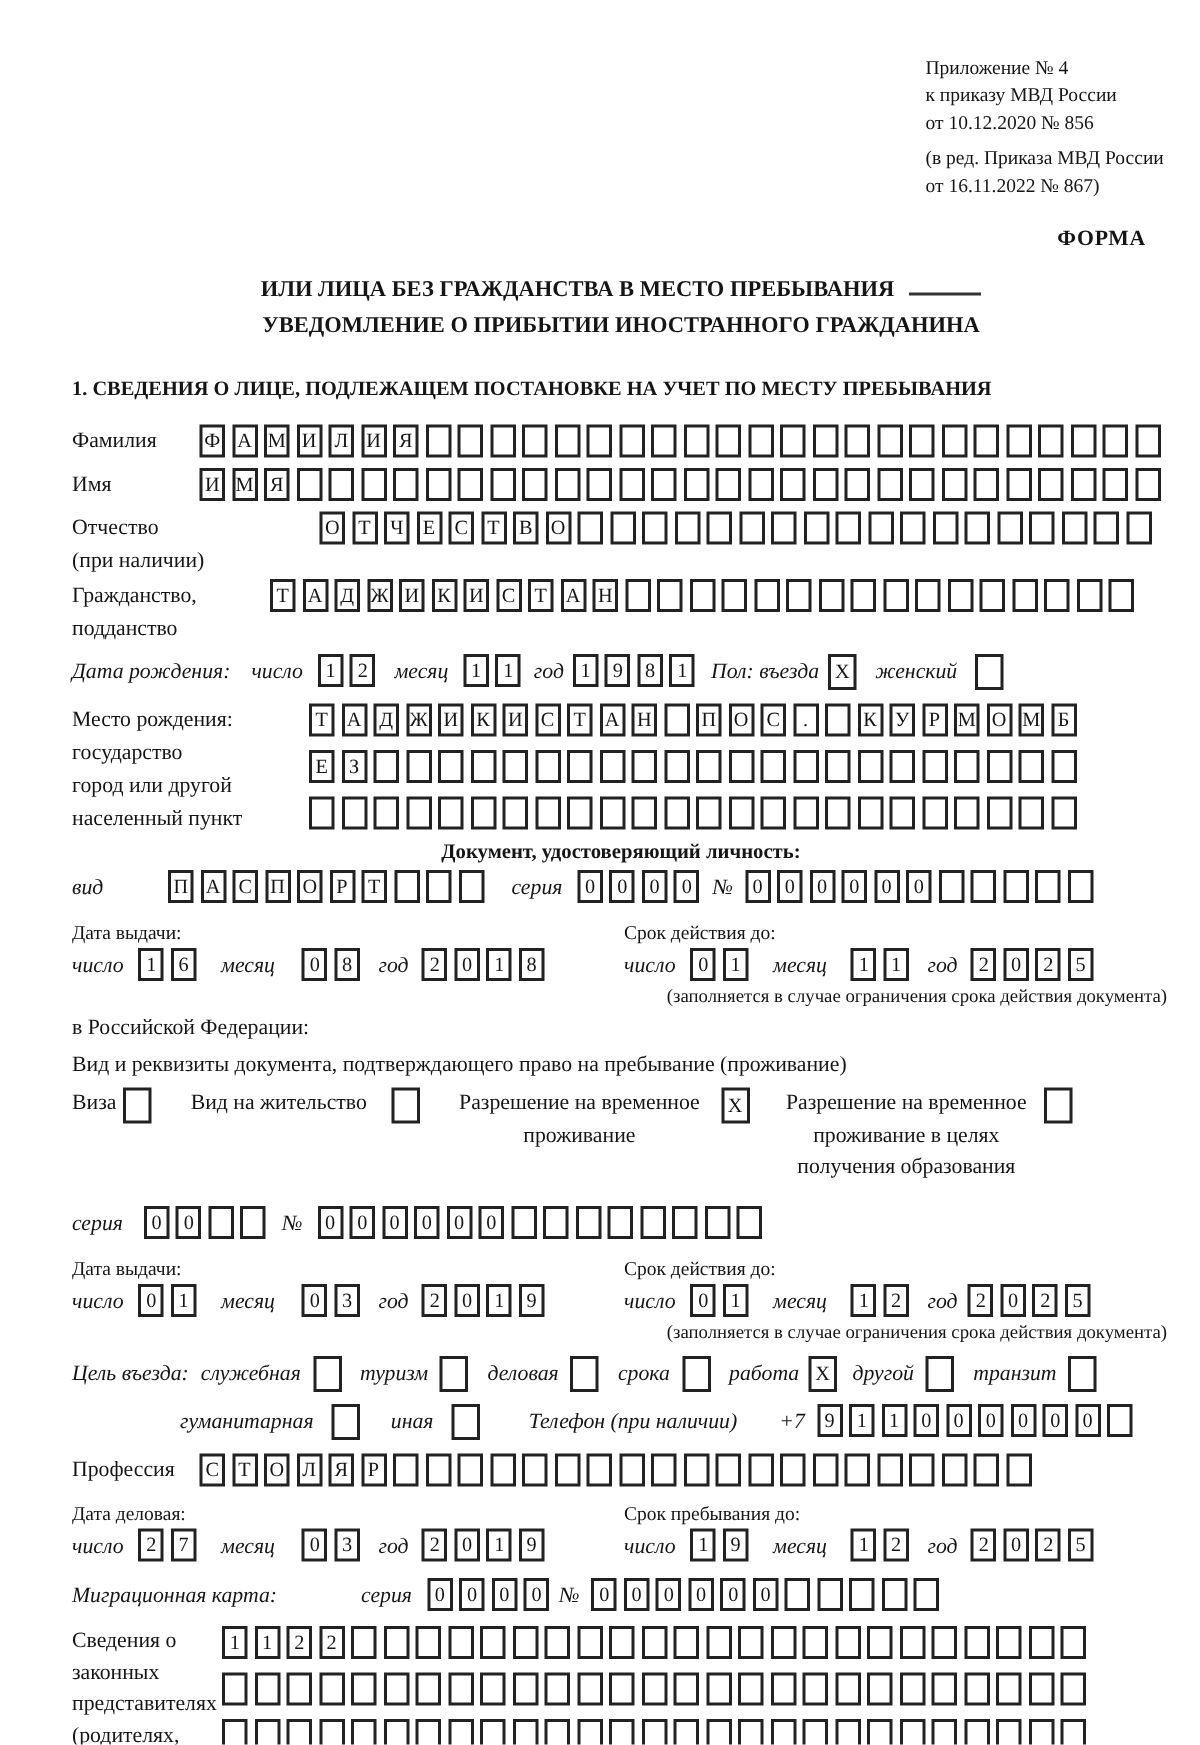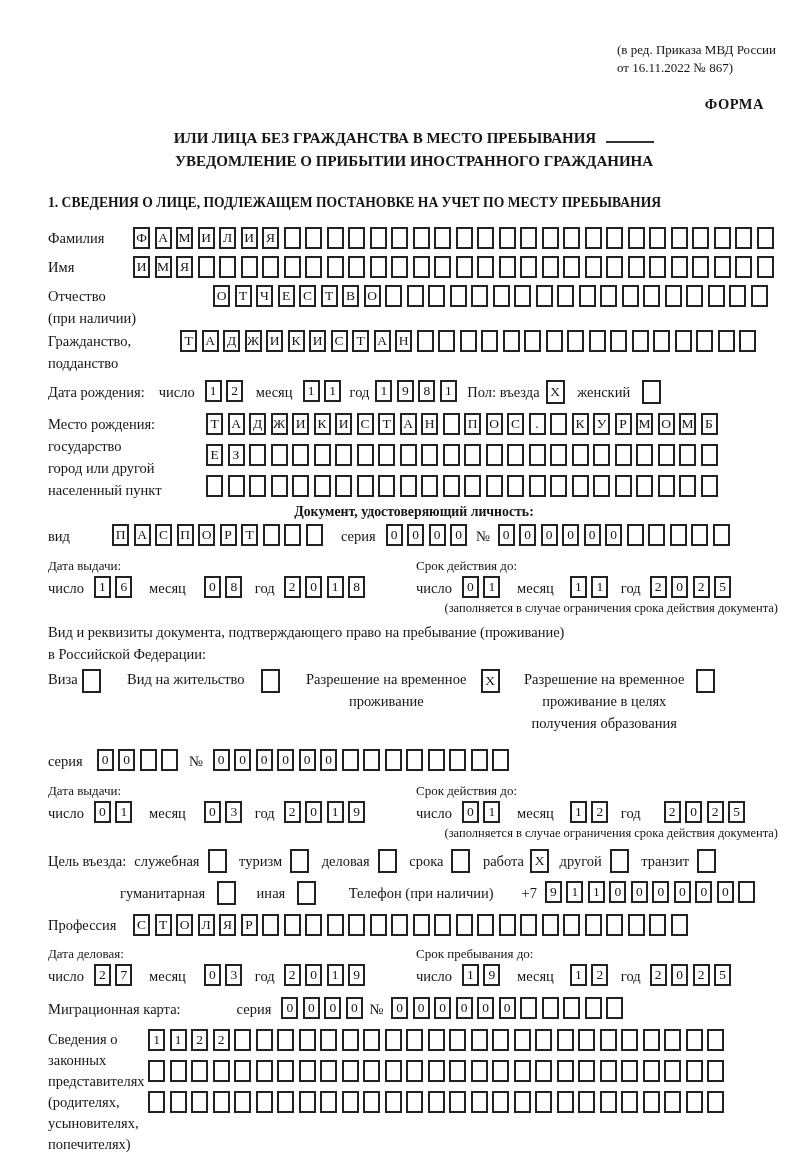--- a/index.html
+++ b/index.html
@@ -11,41 +11,44 @@
   .hdr{margin-left:569px;font-size:13px;line-height:1.42;}
   .hdr .blk2{margin-top:5px;}
   .forma{margin-top:18px;text-align:right;padding-right:16px;font-weight:bold;font-size:14.5px;letter-spacing:.5px;}
   
   .title{margin-top:14px;text-align:center;font-weight:bold;font-size:15px;line-height:1.55;}
   .blank{display:inline-block;width:48px;border-bottom:2.5px solid #333;margin-left:10px;vertical-align:baseline;}
   .sect{margin-top:22px;font-weight:bold;font-size:13.6px;}
   
   .frow{display:flex;align-items:flex-start;}
   .flabel{font-size:14.5px;line-height:22px;flex:none;}
-  .lbl{font-size:14.5px;line-height:24px;display:inline-block;vertical-align:top;}
+  .lbl{font-size:14.5px;line-height:24px;display:inline-block;vertical-align:top;font-style:italic;}
   .cells{white-space:nowrap;flex:none;display:inline-block;vertical-align:top;}
   .cell{display:inline-block;box-sizing:border-box;width:17px;height:22px;border:2px solid #222;
         margin-right:4.5px;text-align:center;font-size:13.5px;line-height:18px;vertical-align:top;background:#fff;}
   .chk .cell{width:19px;height:24px;line-height:20px;}
   .mb{margin-bottom:9px;}
   
   .dates{display:flex;margin-top:10px;}
   .dcl{width:368px;flex:none;}
   .dcr{flex:none;}
   .dhead{text-align:left;font-size:13px;margin-bottom:2px;width:340px;}
   .note{font-size:12.5px;text-align:right;padding-right:2px;margin-top:1px;}
   .optlbl{display:inline-block;font-size:14.5px;text-align:center;line-height:1.5;vertical-align:top;white-space:pre-line;}
   .gap8{margin-left:8px;}.gap12{margin-left:12px;}.gap16{margin-left:16px;}
 </style>
 </head>
 <body>
 
 <div class="page">
 
   <div class="hdr">
+    <div class="preline">Приложение № 4
+к приказу МВД России
+от 10.12.2020 № 856</div>
     <div class="preline blk2">(в ред. Приказа МВД России
 от 16.11.2022 № 867)</div>
   </div>
 
   <div class="forma">ФОРМА</div>
 
   <div class="title">
     <div>
       <span>ИЛИ ЛИЦА БЕЗ ГРАЖДАНСТВА В МЕСТО ПРЕБЫВАНИЯ</span><span class="blank"></span>
     </div>
@@ -132,22 +135,22 @@
         <span class="cells" style="margin-left:6px"><span class="cell">0</span><span class="cell">1</span></span>
         <span class="lbl gap8">месяц</span>
         <span class="cells" style="margin-left:12px"><span class="cell">1</span><span class="cell">1</span></span>
         <span class="lbl" style="margin-left:4px">год</span>
         <span class="cells" style="margin-left:5px"><span class="cell">2</span><span class="cell">0</span><span class="cell">2</span><span class="cell">5</span></span>
       </div>
     </div>
   </div>
   <div class="note">(заполняется в случае ограничения срока действия документа)</div>
 
+  <div style="font-size:14.5px;margin-top:5px">в Российской Федерации:</div>
   <div style="font-size:14.5px;margin-top:8px">Вид и реквизиты документа, подтверждающего право на пребывание (проживание)</div>
-  <div style="font-size:14.5px;margin-top:5px">в Российской Федерации:</div>
 
   <div class="frow" style="margin-top:6px">
     <span class="optlbl">Виза</span>
     <span class="cells chk" style="margin-left:4px"><span class="cell"></span></span>
     <span class="optlbl" style="margin-left:22px">Вид на жительство</span>
     <span class="cells chk" style="margin-left:16px"><span class="cell"></span></span>
     <span class="optlbl" style="margin-left:22px;max-width:195px">Разрешение на временное
 проживание</span>
     <span class="cells chk" style="margin-left:14px"><span class="cell">X</span></span>
     <span class="optlbl" style="margin-left:20px;max-width:185px">Разрешение на временное
@@ -176,21 +179,21 @@
       </div>
     </div>
     <div class="dcr">
       <div class="dhead">Срок действия до:</div>
       <div>
         <span class="lbl">число</span>
         <span class="cells" style="margin-left:6px"><span class="cell">0</span><span class="cell">1</span></span>
         <span class="lbl gap8">месяц</span>
         <span class="cells" style="margin-left:12px"><span class="cell">1</span><span class="cell">2</span></span>
         <span class="lbl" style="margin-left:4px">год</span>
-        <span class="cells" style="margin-left:19px"><span class="cell">2</span><span class="cell">0</span><span class="cell">2</span><span class="cell">5</span></span>
+        <span class="cells" style="margin-left:3px"><span class="cell">2</span><span class="cell">0</span><span class="cell">2</span><span class="cell">5</span></span>
       </div>
     </div>
   </div>
   <div class="note">(заполняется в случае ограничения срока действия документа)</div>
 
   <div class="frow" style="margin-top:8px">
     <span class="lbl">Цель въезда:</span>
     <span class="lbl gap8">служебная</span>
     <span class="cells chk gap8"><span class="cell"></span></span>
     <span class="lbl gap8">туризм</span>

